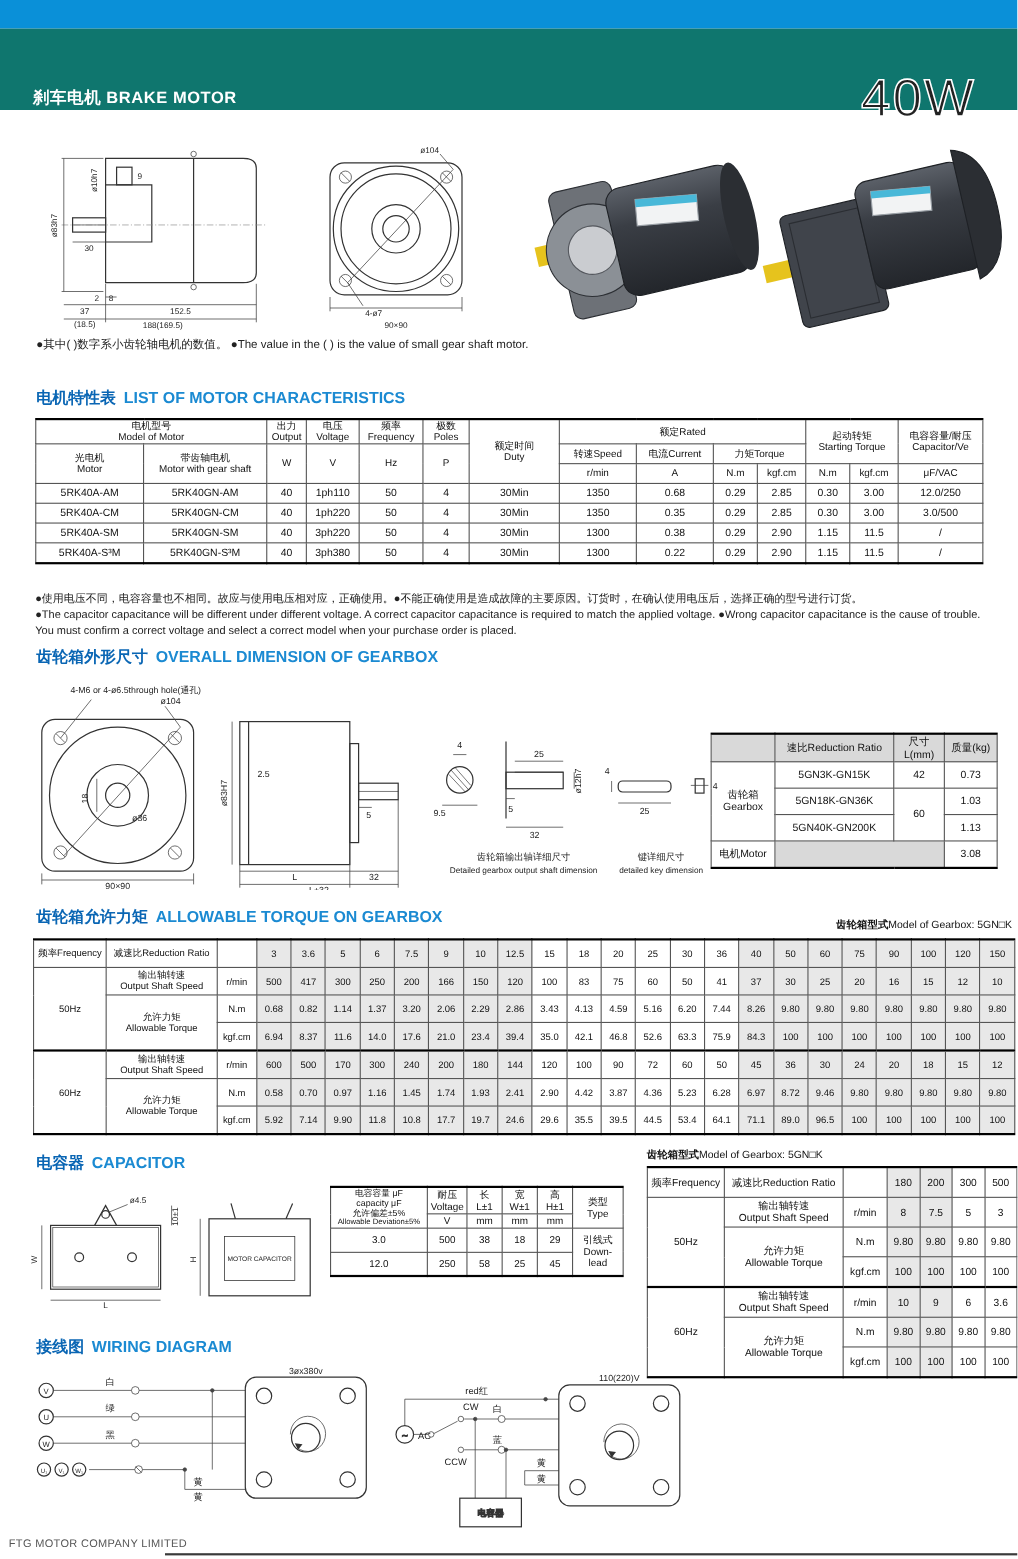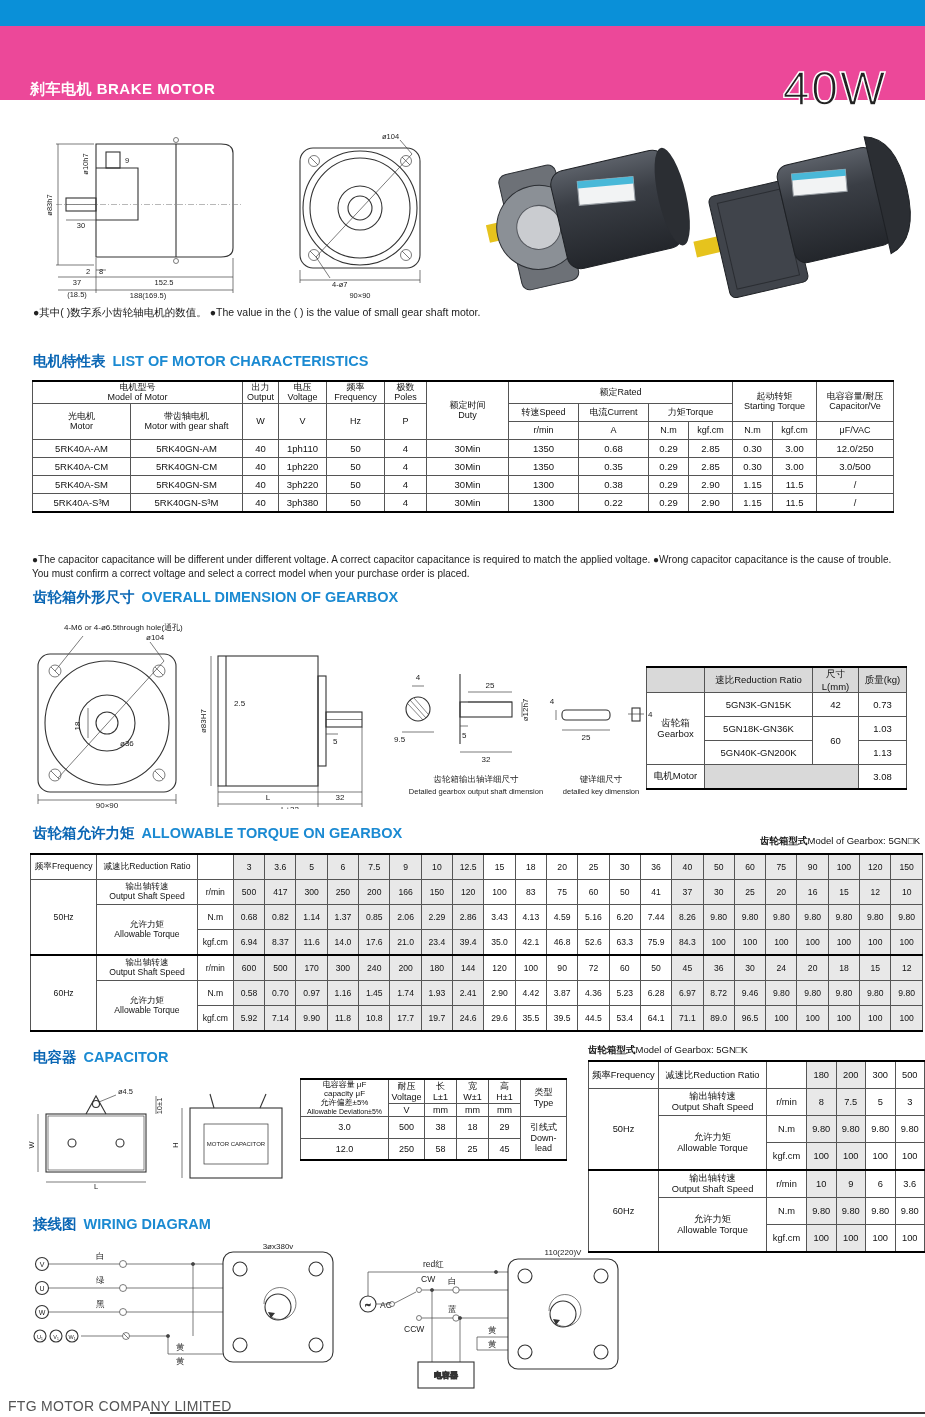--- a/index.html
+++ b/index.html
@@ -1,21 +1,21 @@
 <!DOCTYPE html>
 <html><head>
 <meta charset="utf-8">
 <style>
   html,body{margin:0;padding:0;background:#fff;}
   body{width:925px;height:1417px;position:relative;overflow:hidden;
        font-family:"Liberation Sans","DejaVu Sans",sans-serif;color:#111;}
   .abs{position:absolute;}
   
   .strip{left:0;top:0;width:925px;height:26px;background:#0a90d8;}
-  .navy{left:0;top:26px;width:925px;height:74px;background:#ec4899;}
+  .navy{left:0;top:26px;width:925px;height:74px;background:#0f766e;}
   .brand{left:30px;top:54px;color:#fff;font-size:15px;font-weight:bold;letter-spacing:.5px;}
   .watt{right:22px;top:36px;}
   
   .sec{font-size:14.5px;font-weight:bold;}
   .sec .zh{color:#0a66b4;margin-right:7px;}
   .sec .en{color:#1b8ad2;}
   
   .note{font-size:10.5px;color:#222;}
   .pnote{font-size:10px;line-height:1.45;color:#222;width:860px;}
   
@@ -34,21 +34,21 @@
   #tq-table td{height:24px;padding:0;}
   .hz2 td{border-top:2px solid #000;}
   
   #hi-table{width:337px;font-size:9.3px;}
   #hi-table td{height:26px;}
   
   #size-table{width:260px;font-size:9.5px;}
   #size-table td{height:23px;}
   
   #cap-table{width:266px;font-size:9px;}
-  .footer{left:8px;top:1398px;font-size:14px;color:#555;letter-spacing:.3px;}
+  .footer{left:8px;top:1398px;font-size:10px;color:#555;letter-spacing:.3px;}
   .botline{left:150px;top:1412px;width:775px;height:2px;background:#3a3a3a;}
   svg text{font-family:"Liberation Sans","DejaVu Sans",sans-serif;fill:#222;}
   .dim{stroke:#444;stroke-width:.7;fill:none;}
   .out{stroke:#333;stroke-width:1.1;fill:none;}
   .cl{stroke:#888;stroke-width:.6;stroke-dasharray:6 2 1 2;fill:none;}
 </style>
 </head>
 <body>
 
 <div class="abs strip"></div>
@@ -327,21 +327,21 @@
         <td>0.29</td>
         <td>2.90</td>
         <td>1.15</td>
         <td>11.5</td>
         <td>/</td>
       </tr>
     </tbody>
 </table>
 
 <div class="abs pnote" style="left:32px;top:538px">
-  <br>
+  <span>●使用电压不同，电容容量也不相同。故应与使用电压相对应，正确使用。●不能正确使用是造成故障的主要原因。订货时，在确认使用电压后，选择正确的型号进行订货。</span><br>
   <span>●The capacitor capacitance will be different under different voltage. A correct capacitor capacitance is required to match the applied voltage. ●Wrong capacitor capacitance is the cause of trouble. You must confirm a correct voltage and select a correct model when your purchase order is placed.</span>
 </div>
 
 <div class="abs sec" style="left:33px;top:588px">
   <span class="zh">齿轮箱外形尺寸</span><span class="en">OVERALL DIMENSION OF GEARBOX</span>
 </div>
 
 <svg class="abs" style="left:28px;top:614px" width="635" height="195" viewBox="0 0 635 195">
 
   <g class="out">
@@ -585,21 +585,21 @@
       <tr>
         <td class="l2" rowspan="2">
           <div>允许力矩</div>
           <div>Allowable Torque</div>
         </td>
         <td>N.m</td>
         <td class="sh">0.68</td>
         <td class="sh">0.82</td>
         <td class="sh">1.14</td>
         <td class="sh">1.37</td>
-        <td class="sh">0.85</td>
+        <td class="sh">3.20</td>
         <td class="sh">2.06</td>
         <td class="sh">2.29</td>
         <td class="sh">2.86</td>
         <td>3.43</td>
         <td>4.13</td>
         <td>4.59</td>
         <td>5.16</td>
         <td>6.20</td>
         <td>7.44</td>
         <td class="sh">8.26</td>

